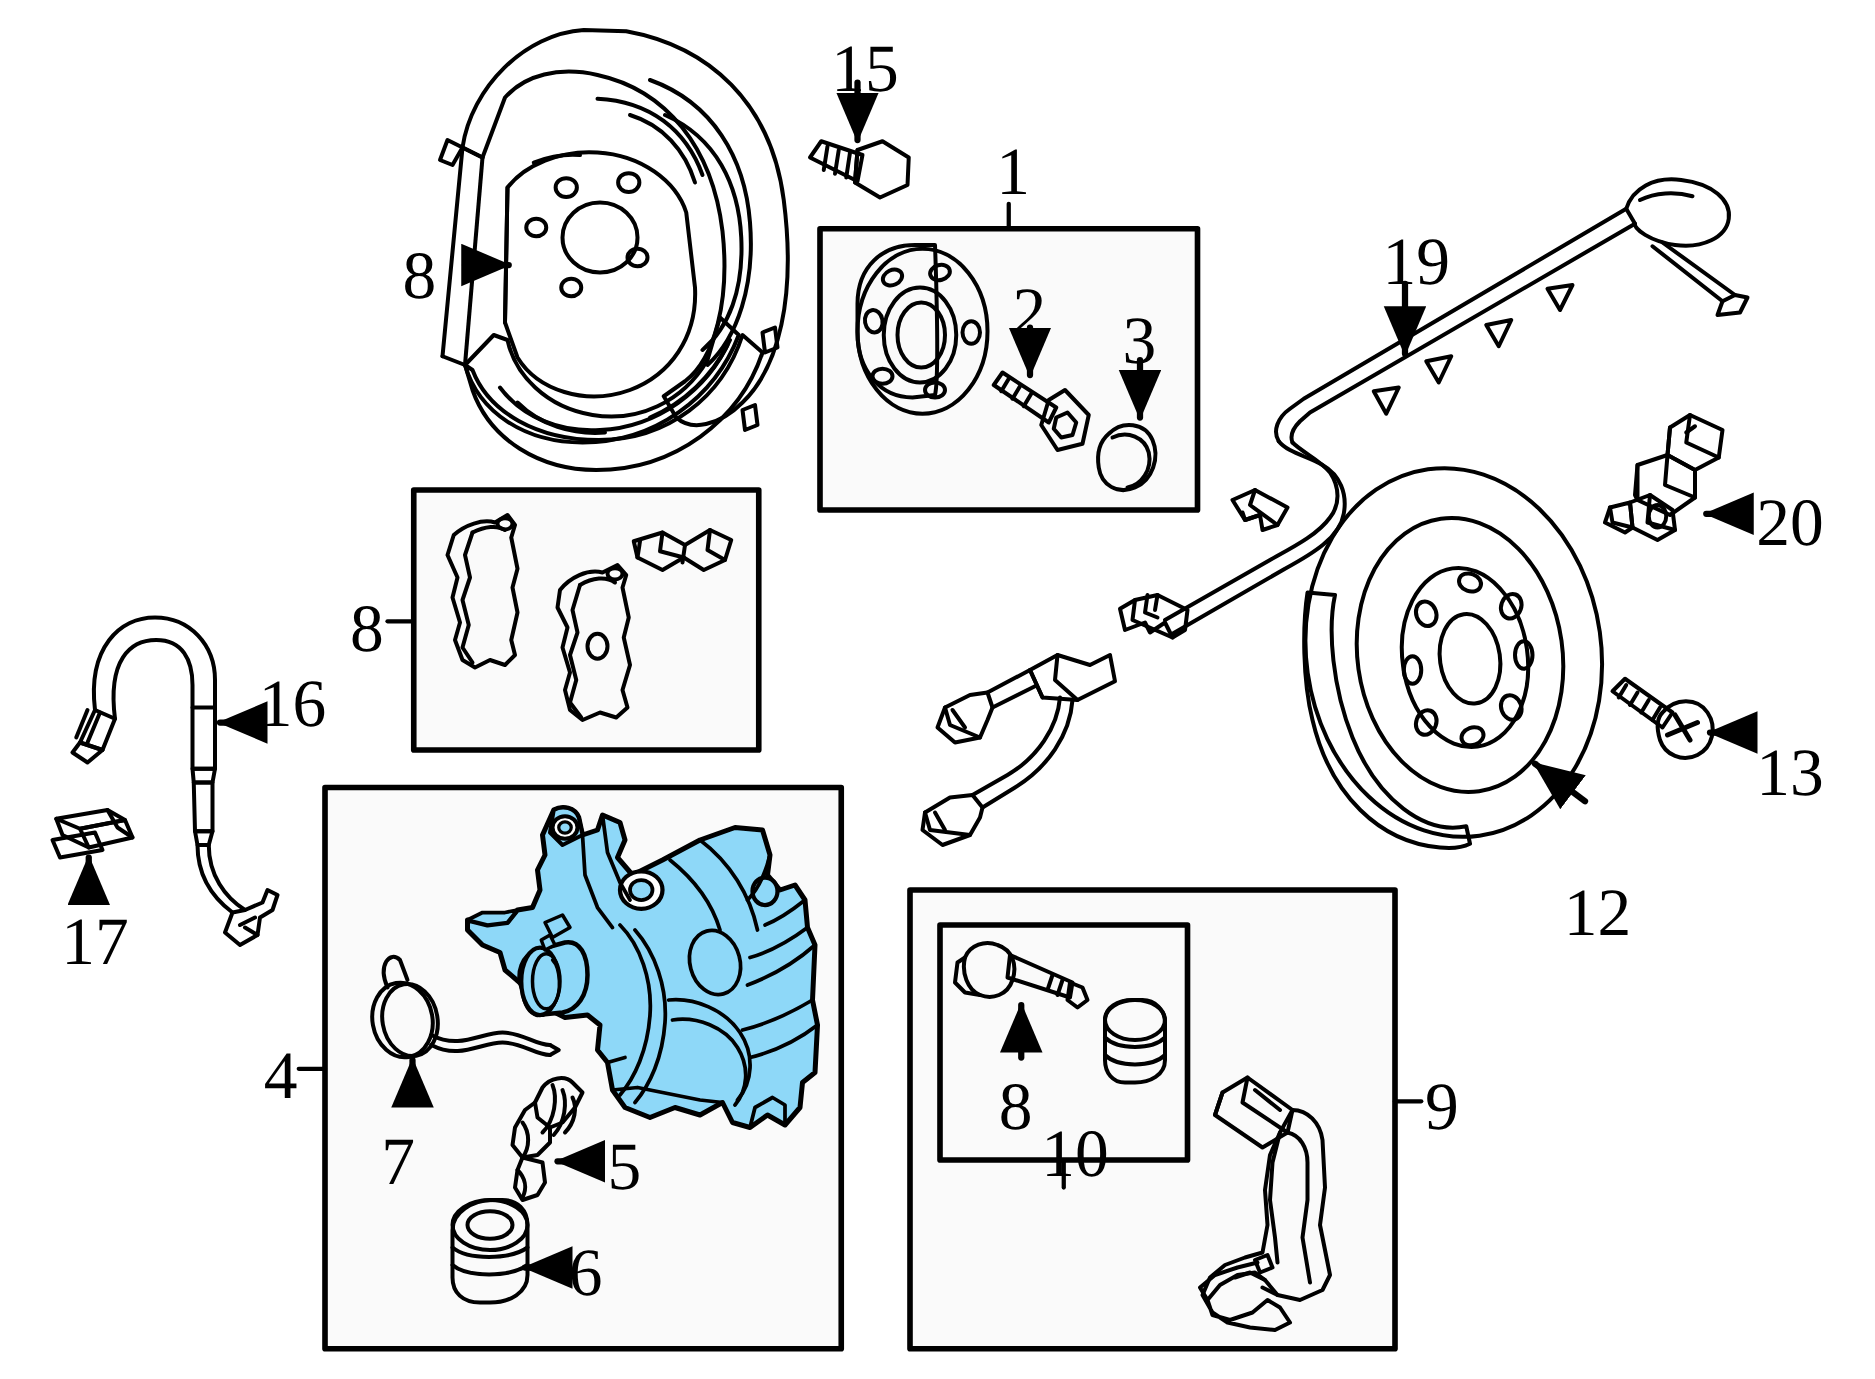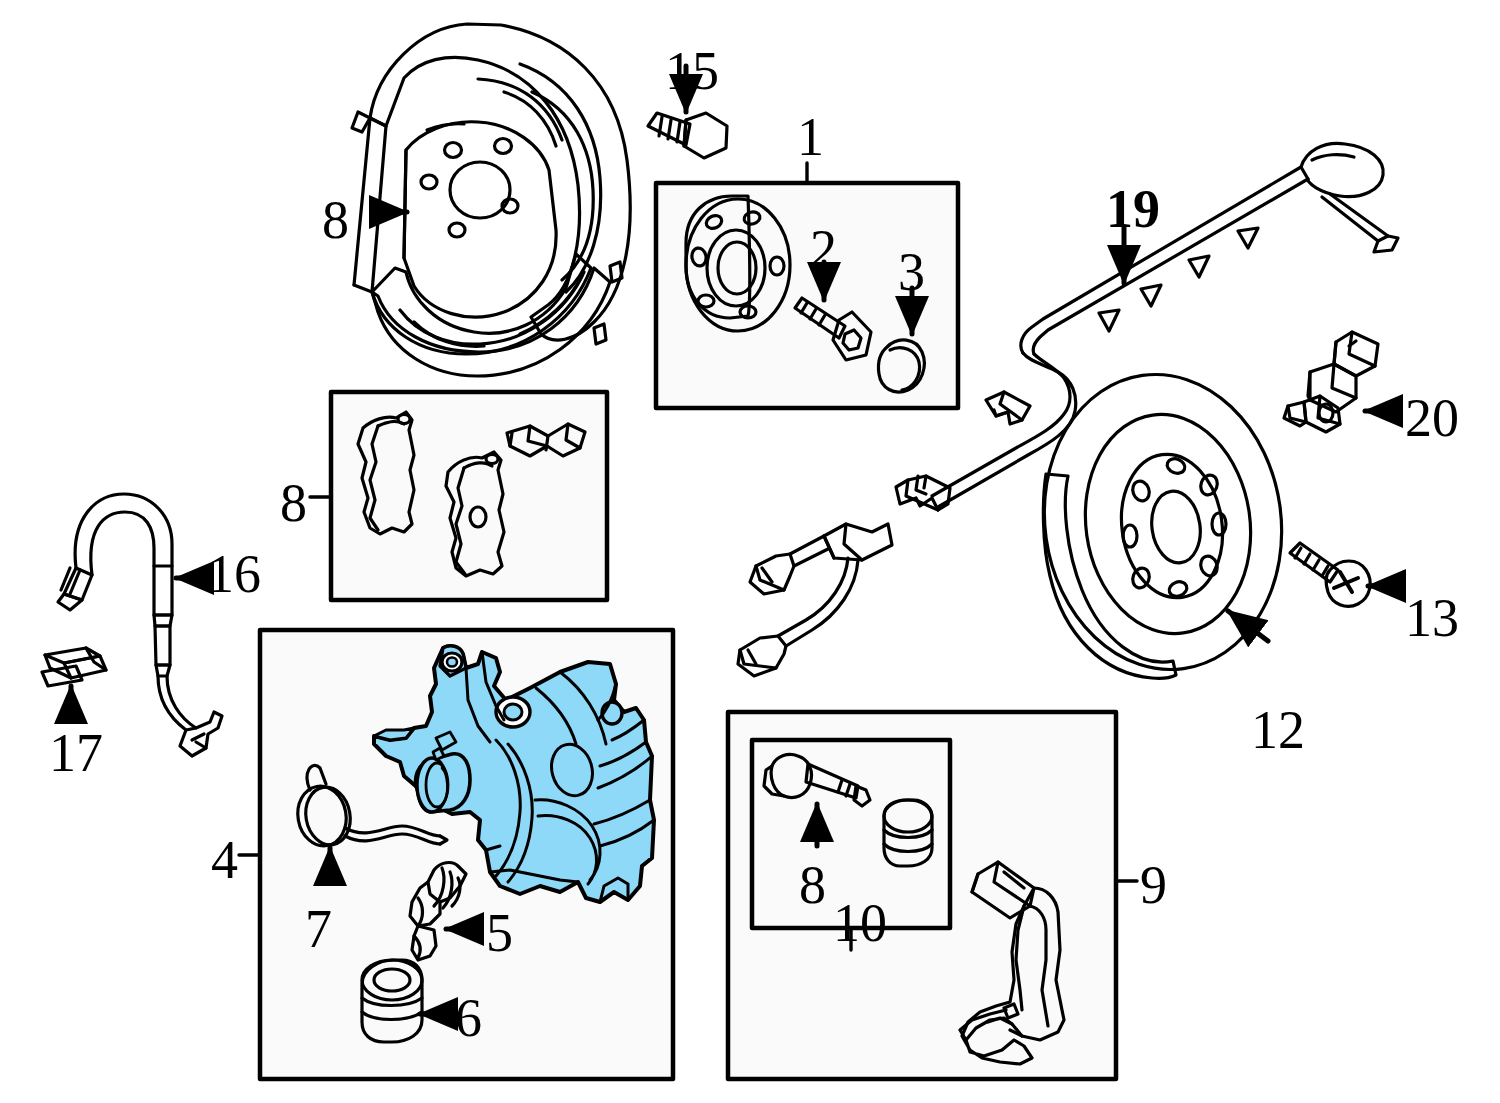--- a/index.html
+++ b/index.html
@@ -510,19 +510,19 @@
   <div class="callout" style="left:486px;top:906px;">5</div>
   <div class="callout" style="left:455px;top:991px;">6</div>
   <div class="callout" style="left:305px;top:902px;">7</div>
   <div class="callout" style="left:280px;top:476px;">8</div>
   <div class="callout" style="left:1140px;top:858px;">9</div>
   <div class="callout" style="left:833px;top:896px;">10</div>
   <div class="callout" style="left:799px;top:858px;">8</div>
   <div class="callout" style="left:1251px;top:657px;margin-top:46px;">12</div>
   <div class="callout" style="left:1405px;top:591px;">13</div>
   <div class="callout" style="left:322px;top:193px;">8</div>
-  <div class="callout" style="left:665px;top:44px;">15</div>
-  <div class="callout" style="left:207px;top:547px;font-family:Liberation Serif, serif;">16</div>
+  <div class="callout" style="left:665px;top:28px;">15</div>
+  <div class="callout" style="left:207px;top:536px;font-family:Liberation Serif, serif;">16</div>
   <div class="callout" style="left:49px;top:726px;text-align:center;">17</div>
   <div class="callout" style="left:1405px;top:391px;">20</div>
-  <div class="callout" style="left:1106px;top:182px;font-weight:bold;">19</div>
+  <div class="callout" style="left:1106px;top:182px;">19</div>
 
 </div>
 
 </body></html>

